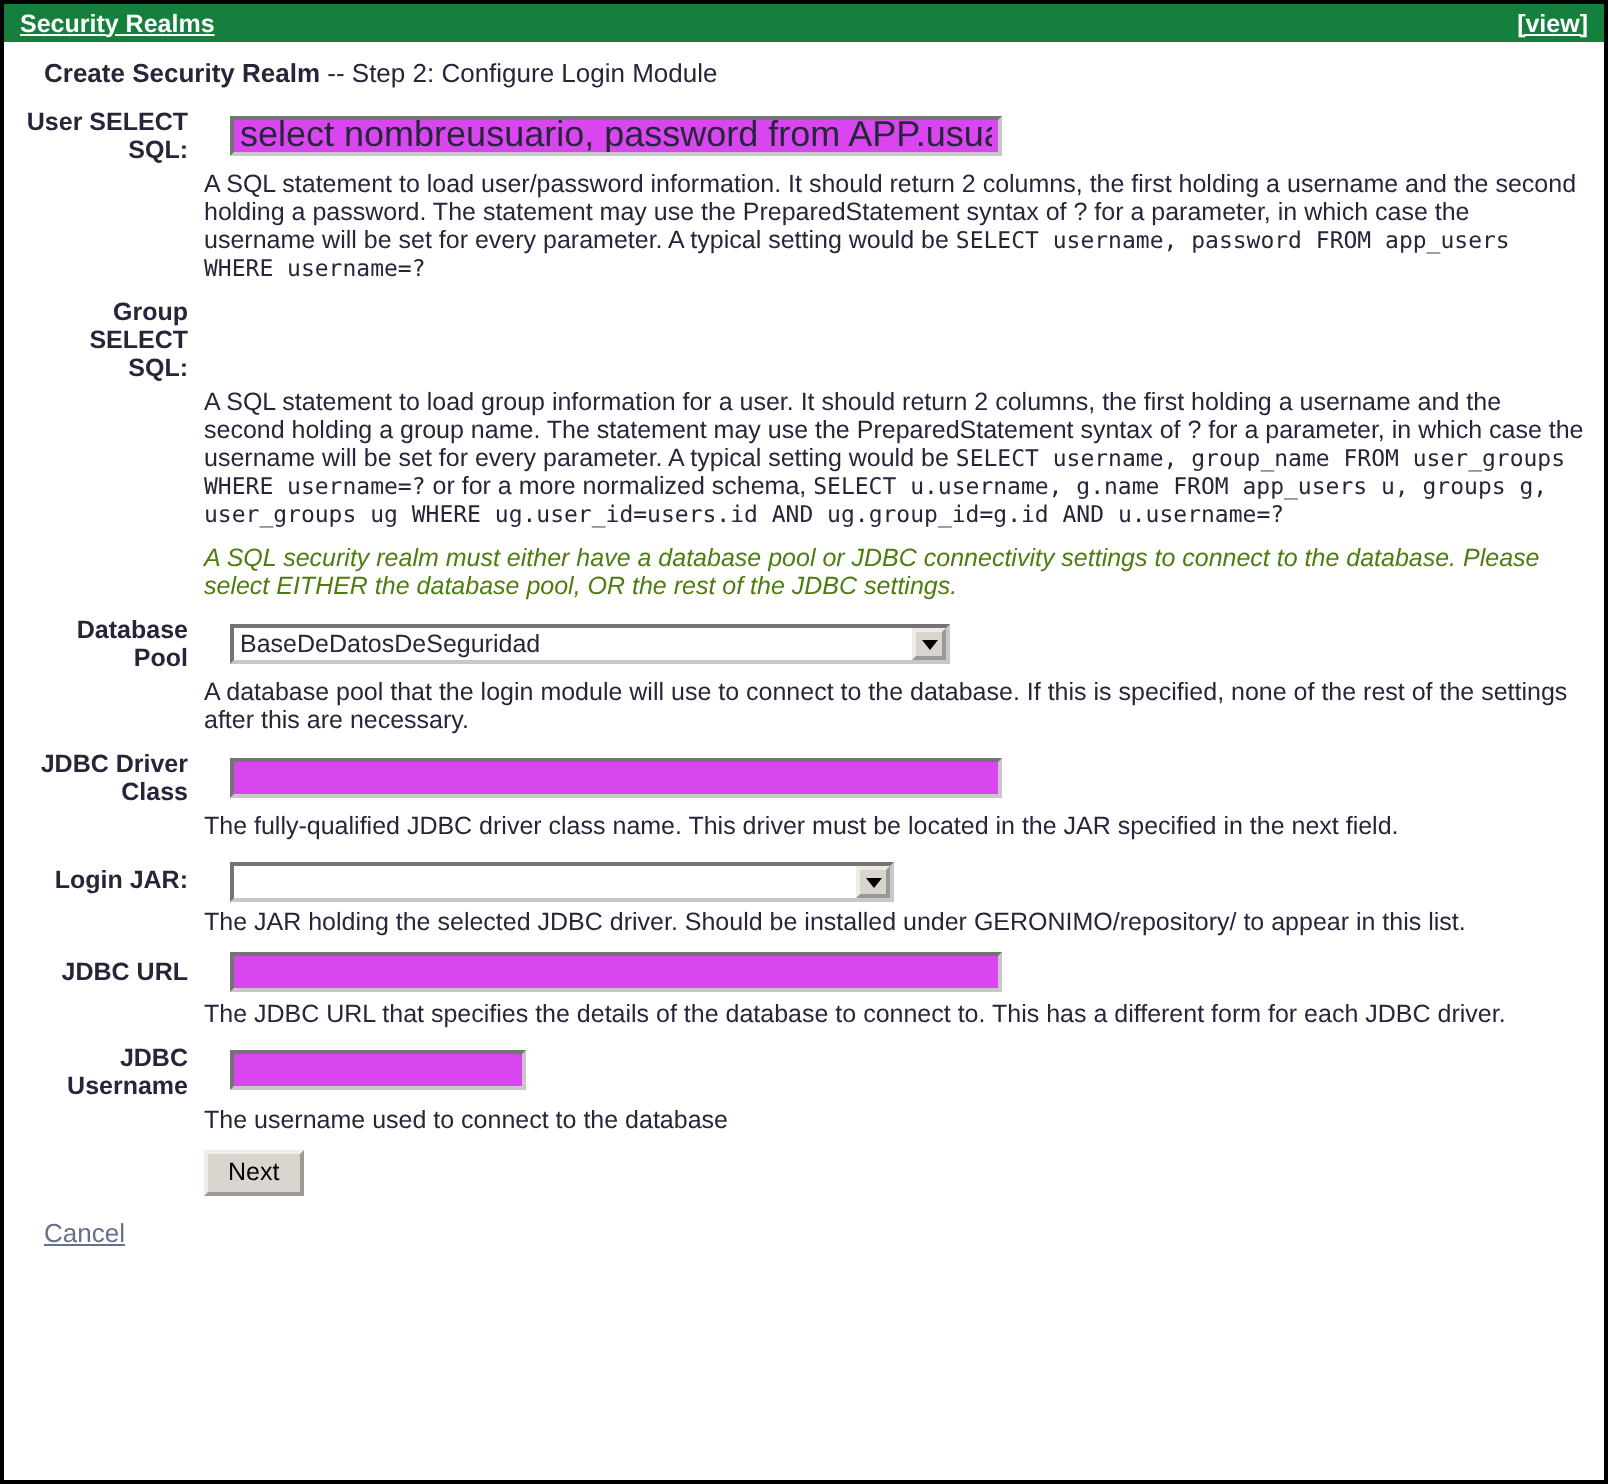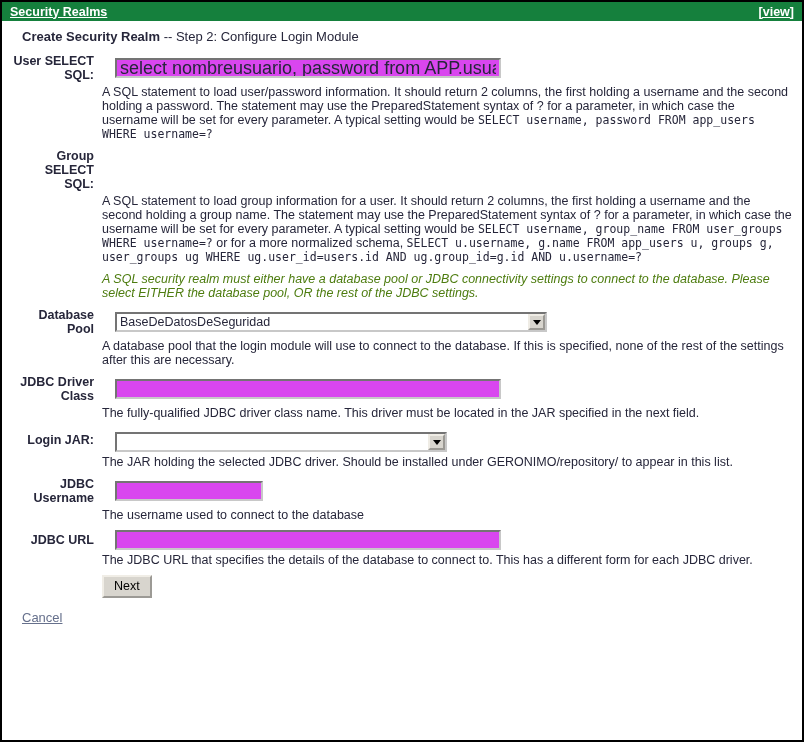--- a/index.html
+++ b/index.html
@@ -67,21 +67,21 @@
   .sel {
     height: 20px;
     border: 2px inset #c8c8c8;
     background: #fff;
     display: inline-flex;
     align-items: center;
     justify-content: space-between;
     cursor: default;
     overflow: hidden;
   }
-  .w-pool { width: 432px; }
+  .w-pool { width: 360px; }
   .w-jar  { width: 332px; }
   .sel-text {
     font-size: 12.5px;
     padding-left: 3px;
     white-space: nowrap;
     color: #26263a;
   }
   .sel-arrow {
     width: 17px;
     align-self: stretch;
@@ -204,34 +204,34 @@
                 <span class="tri"></span>
               </span>
           </div>
         </div>
       </div>
       <div class="fdesc">The JAR holding the selected JDBC driver. Should be installed under GERONIMO/repository/ to appear in this list.</div>
     </div>
 
     <div class="field">
       <div class="frow">
+        <div class="flabel">JDBC URL</div>
+        <div><input type="text" class="txt w-lg" value="" style=""></div>
+      </div>
+      <div class="fdesc">The JDBC URL that specifies the details of the database to connect to. This has a different form for each JDBC driver.</div>
+    </div>
+
+    <div class="field">
+      <div class="frow">
         <div class="flabel">JDBC Username</div>
         <div><input type="text" class="txt w-sm" value="" style=""></div>
       </div>
       <div class="fdesc">The username used to connect to the database</div>
     </div>
 
-    <div class="field">
-      <div class="frow">
-        <div class="flabel">JDBC URL</div>
-        <div><input type="text" class="txt w-lg" value="" style=""></div>
-      </div>
-      <div class="fdesc">The JDBC URL that specifies the details of the database to connect to. This has a different form for each JDBC driver.</div>
-    </div>
-
 
     <div class="btn-row">
       <button class="btn">Next</button>
     </div>
 
     <div class="cancel-row">
       <a class="cancel">Cancel</a>
     </div>
 
   </div>

